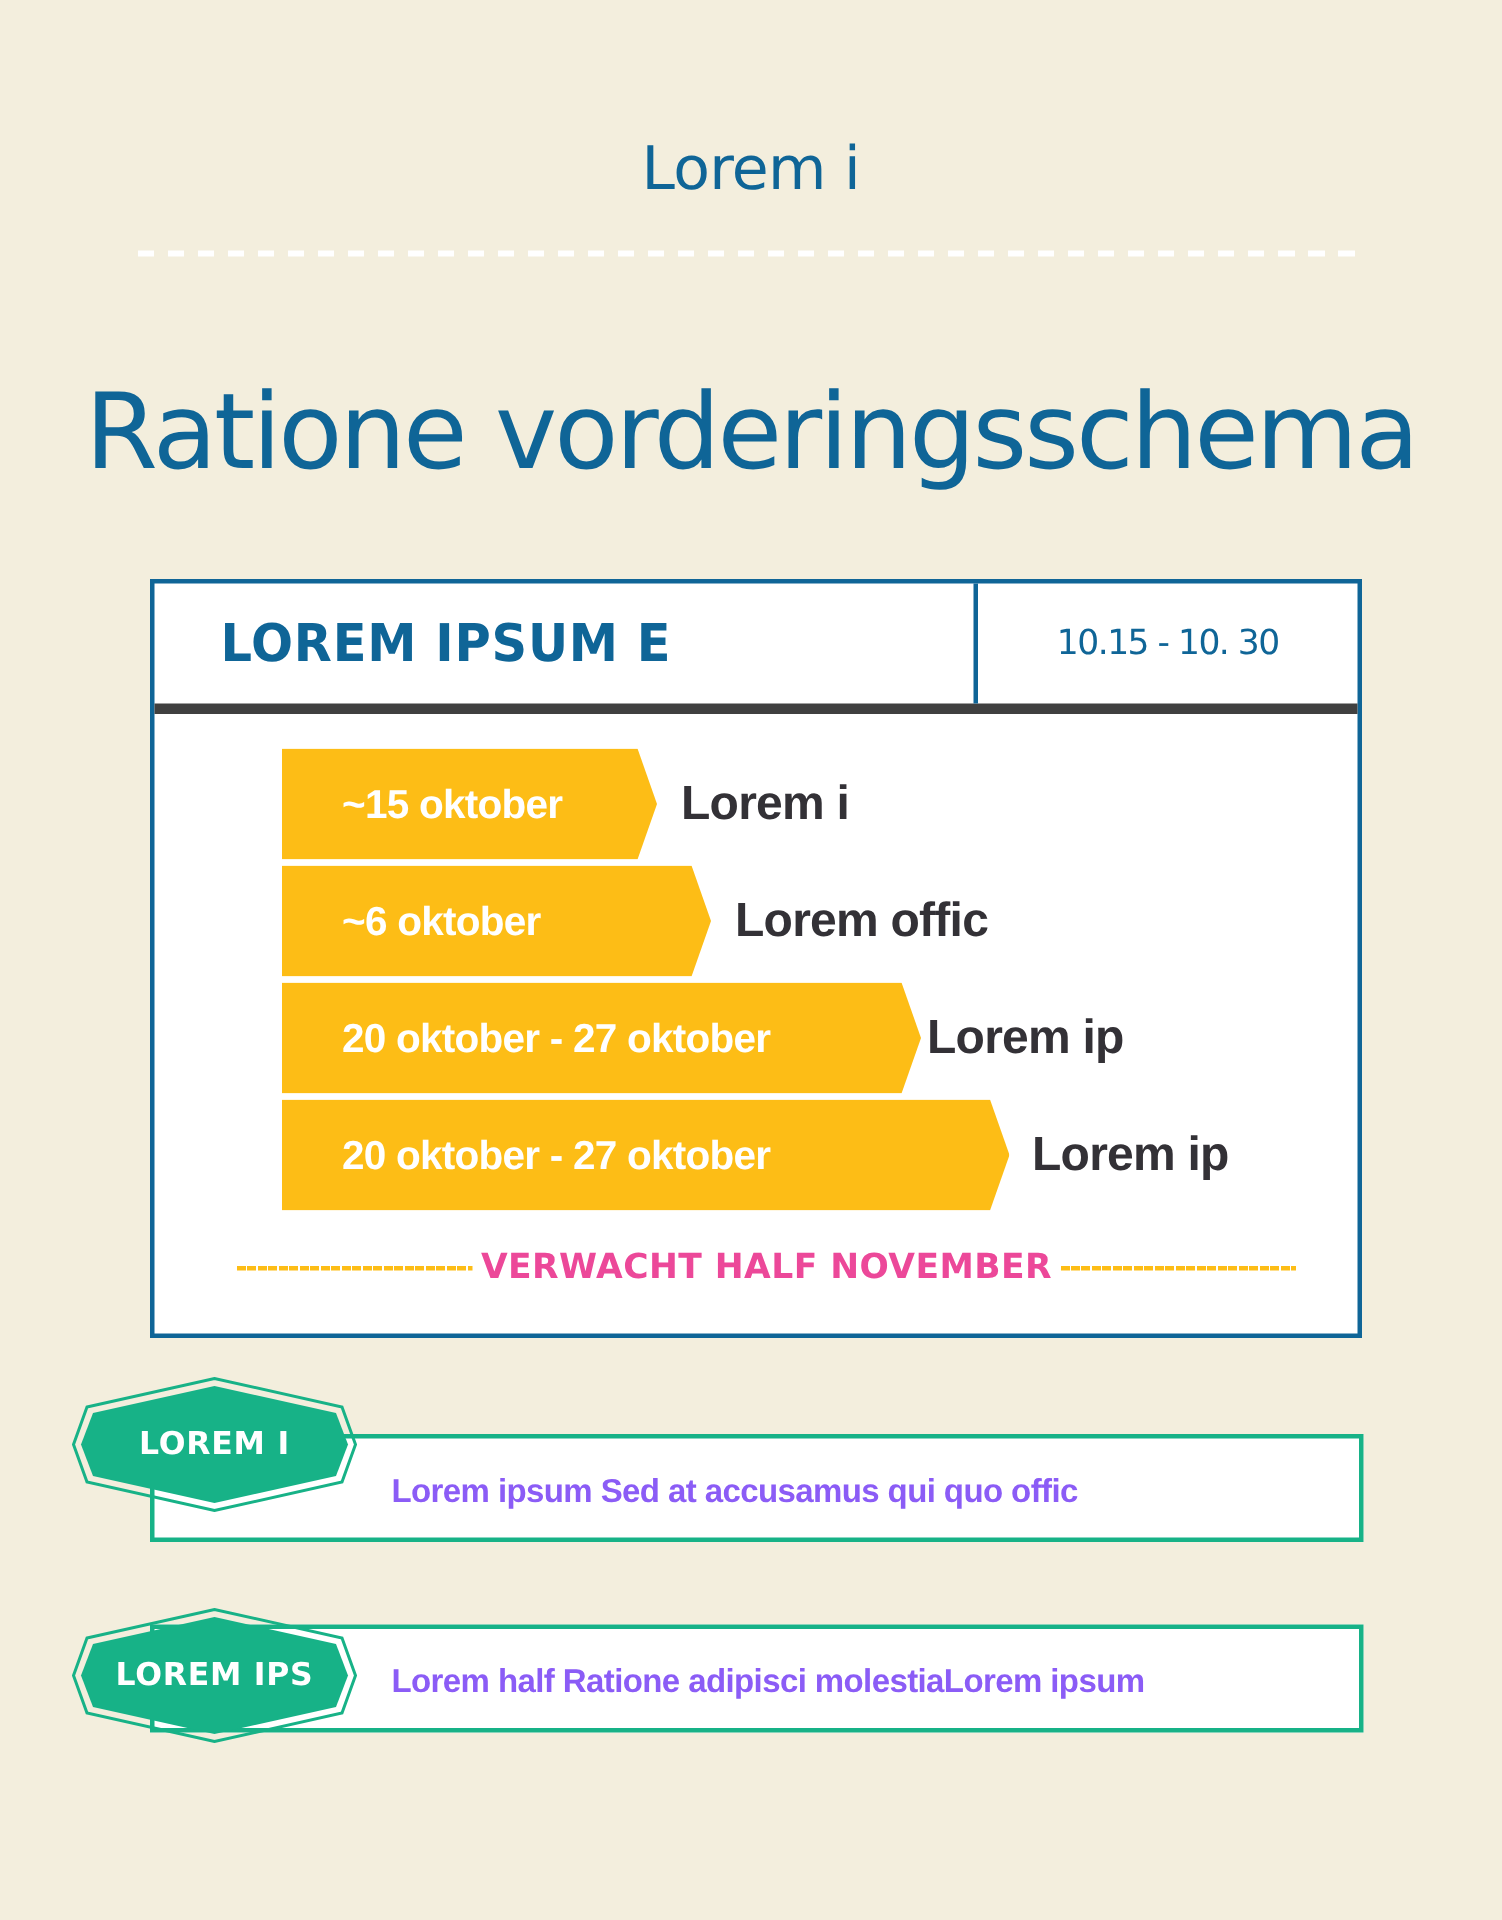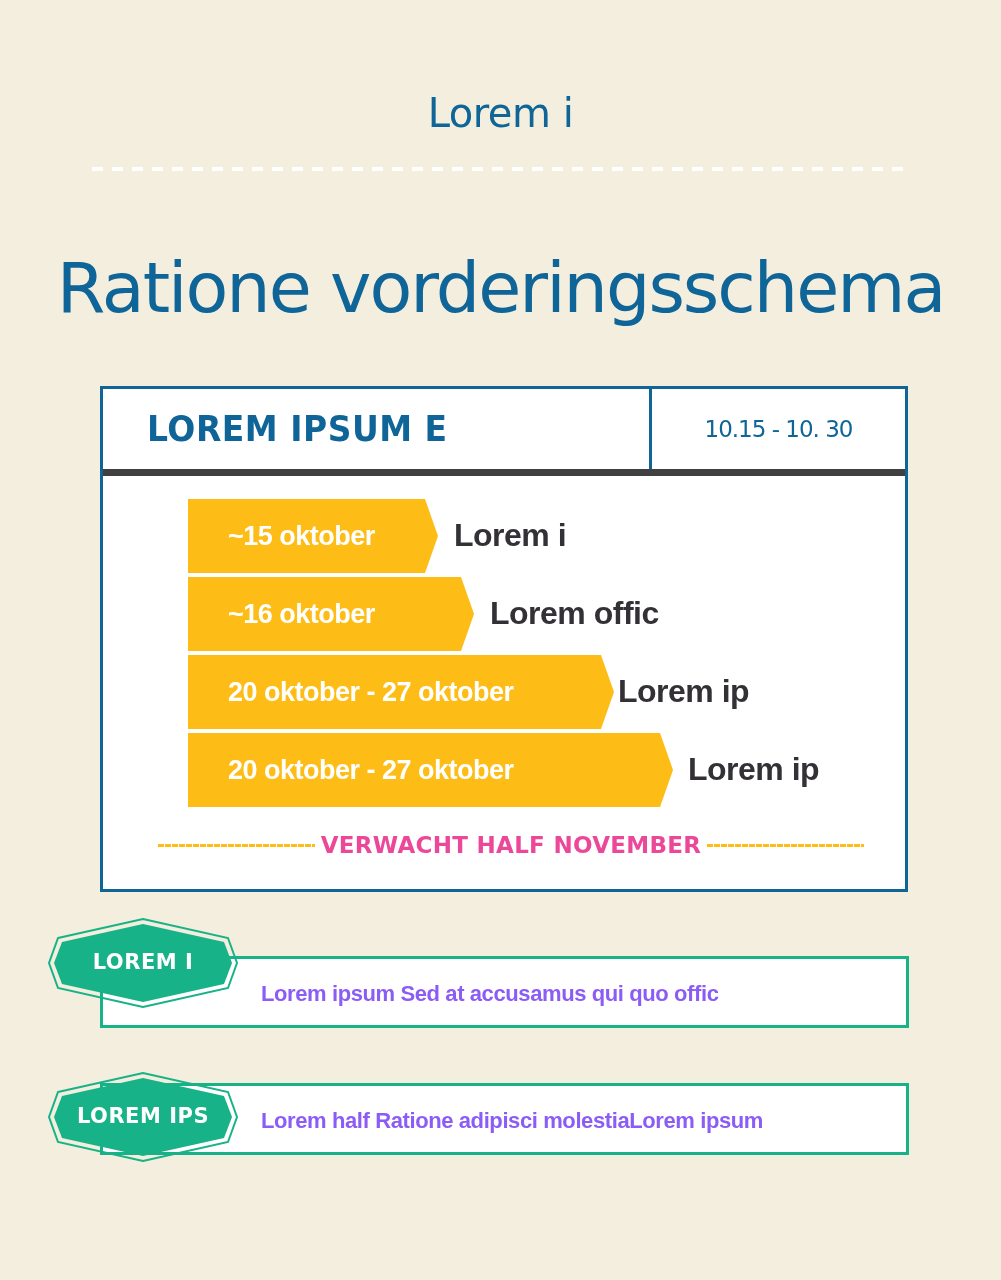--- a/index.html
+++ b/index.html
@@ -229,21 +229,21 @@
 
   <div class="bar-row" style="top:110px;width:700px;">
     <div class="bar" style="width:250px;clip-path:polygon(0 0, 237px 0, 250px 50%, 237px 100%, 0 100%);">
       <span class="bar-label">~15 oktober</span>
     </div>
     <span class="bar-text" style="left:266px;">Lorem i</span>
   </div>
 
   <div class="bar-row" style="top:188px;width:700px;">
     <div class="bar" style="width:286px;clip-path:polygon(0 0, 273px 0, 286px 50%, 273px 100%, 0 100%);">
-      <span class="bar-label">~16 oktober</span>
+      <span class="bar-label">~6 oktober</span>
     </div>
     <span class="bar-text" style="left:302px;">Lorem offic</span>
   </div>
 
   <div class="bar-row" style="top:266px;width:700px;">
     <div class="bar" style="width:426px;clip-path:polygon(0 0, 413px 0, 426px 50%, 413px 100%, 0 100%);">
       <span class="bar-label">20 oktober - 27 oktober</span>
     </div>
     <span class="bar-text" style="left:430px;">Lorem ip</span>
   </div>

